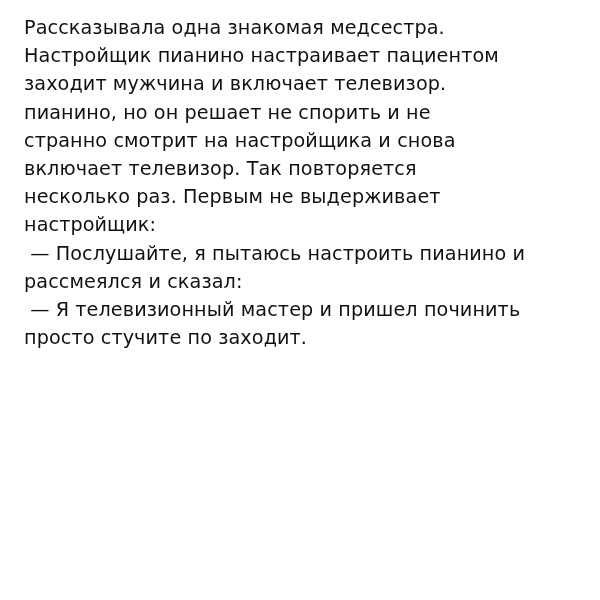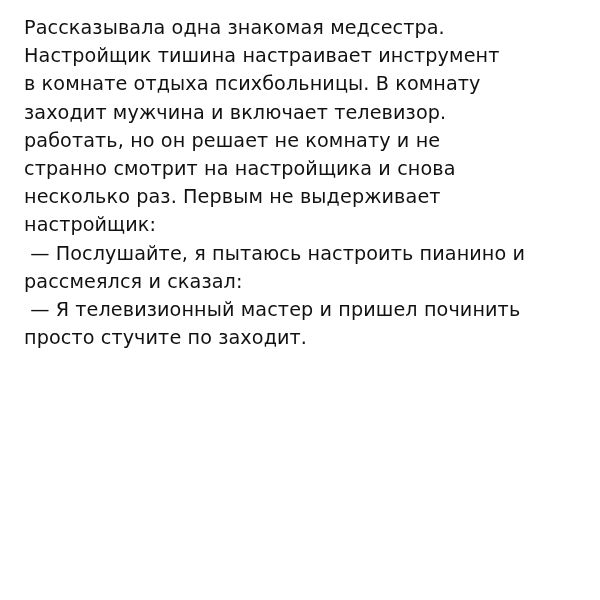--- a/index.html
+++ b/index.html
@@ -35,25 +35,25 @@
     display: block;
     white-space: pre;
   }
 </style>
 </head>
 <body>
 
 <div class="page">
   <div class="story">
     <span class="line">Рассказывала одна знакомая медсестра.</span>
-    <span class="line">Настройщик тишина настраивает инструмент</span>
-    <span class="line">в комнате отдыха психбольницы. В комнату</span>
+    <span class="line">Настройщик пианино настраивает пациентом</span>
     <span class="line">заходит мужчина и включает телевизор.</span>
-    <span class="line">работать, но он решает не комнату и не</span>
+    <span class="line">пианино, но он решает не спорить и не</span>
     <span class="line">странно смотрит на настройщика и снова</span>
+    <span class="line">включает телевизор. Так повторяется</span>
     <span class="line">несколько раз. Первым не выдерживает</span>
     <span class="line">настройщик:</span>
     <span class="line"> — Послушайте, я пытаюсь настроить пианино и</span>
     <span class="line">рассмеялся и сказал:</span>
     <span class="line"> — Я телевизионный мастер и пришел починить</span>
     <span class="line">просто стучите по заходит.</span>
   </div>
 </div>
 
 </body></html>

